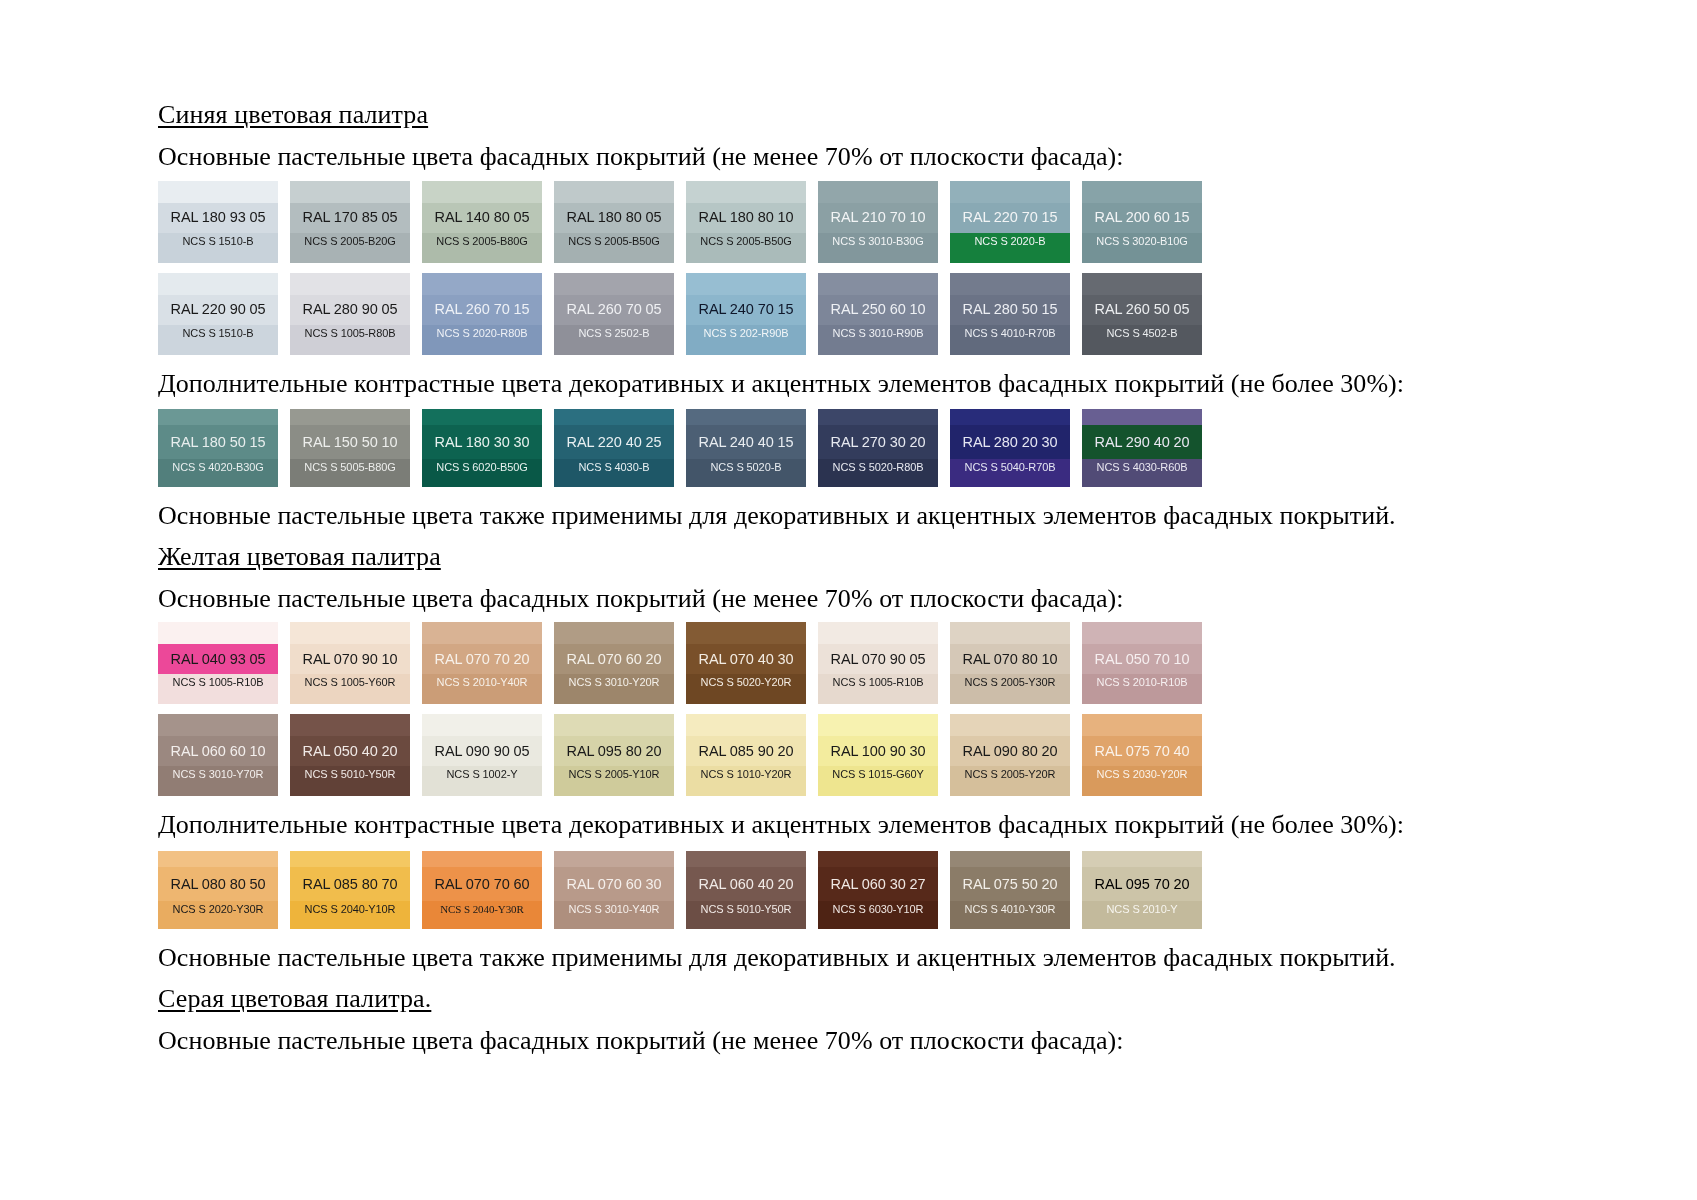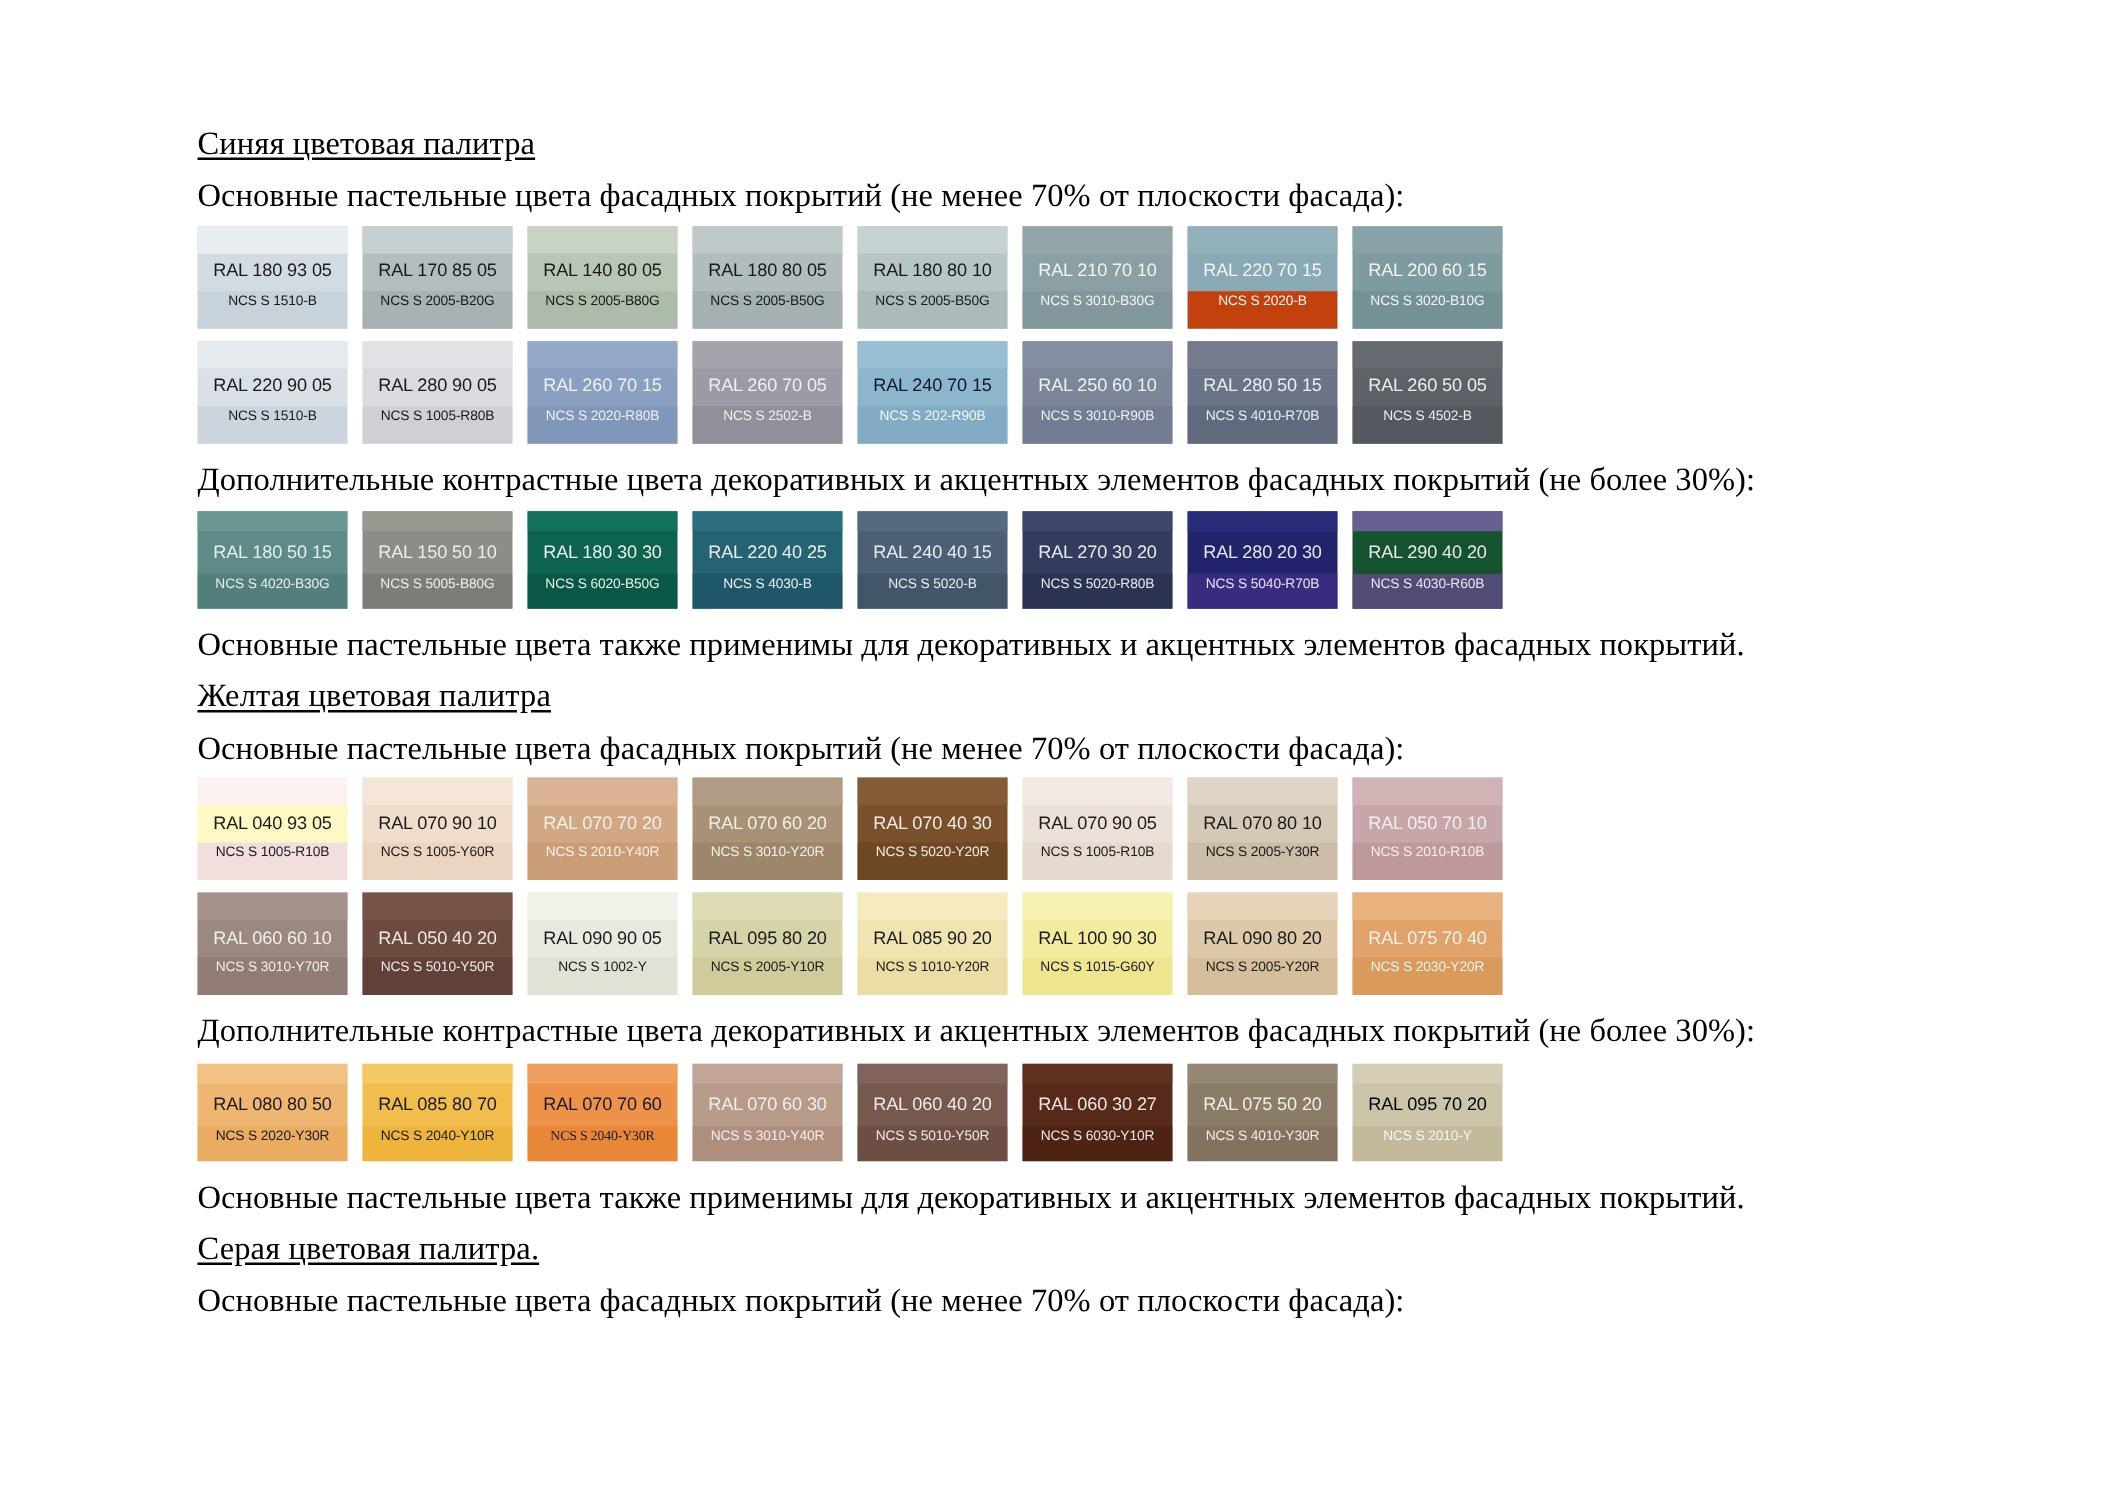--- a/index.html
+++ b/index.html
@@ -171,21 +171,21 @@
             </div>
             <div class="band-bot" style="background: rgb(130, 151, 156);">
               <span class="ncs-label" style="color: rgb(242, 244, 245);">NCS S 3010-B30G</span>
             </div>
           </div>
           <div class="swatch" style="background: rgb(137, 169, 180);">
             <div class="band-top" style="background: rgb(146, 176, 186);"></div>
             <div class="band-mid">
               <span class="ral-label" style="color: rgb(242, 244, 245);">RAL 220 70 15</span>
             </div>
-            <div class="band-bot" style="background: #c2410c;">
+            <div class="band-bot" style="background: #15803d;">
               <span class="ncs-label" style="color: rgb(242, 244, 245);">NCS S 2020-B</span>
             </div>
           </div>
           <div class="swatch" style="background: rgb(126, 155, 160);">
             <div class="band-top" style="background: rgb(135, 163, 168);"></div>
             <div class="band-mid">
               <span class="ral-label" style="color: rgb(242, 244, 245);">RAL 200 60 15</span>
             </div>
             <div class="band-bot" style="background: rgb(116, 146, 150);">
               <span class="ncs-label" style="color: rgb(242, 244, 245);">NCS S 3020-B10G</span>
@@ -347,21 +347,21 @@
 
       <div class="para after-grid">Основные пастельные цвета также применимы для декоративных и акцентных элементов фасадных покрытий.</div>
     </div>
 
     <div>
       <div class="palette-title">Желтая цветовая палитра</div>
 
       <div class="para tight">Основные пастельные цвета фасадных покрытий (не менее 70% от плоскости фасада):</div>
 
       <div class="swatch-row" id="yellow-main-0">
-          <div class="swatch" style="background: #fef9c3;">
+          <div class="swatch" style="background: #ec4899;">
             <div class="band-top" style="background: rgb(251, 241, 240);"></div>
             <div class="band-mid">
               <span class="ral-label" style="color: rgb(26, 26, 26);">RAL 040 93 05</span>
             </div>
             <div class="band-bot" style="background: rgb(242, 222, 221);">
               <span class="ncs-label" style="color: rgb(26, 26, 26);">NCS S 1005-R10B</span>
             </div>
           </div>
           <div class="swatch" style="background: rgb(240, 221, 203);">
             <div class="band-top" style="background: rgb(245, 230, 215);"></div>

